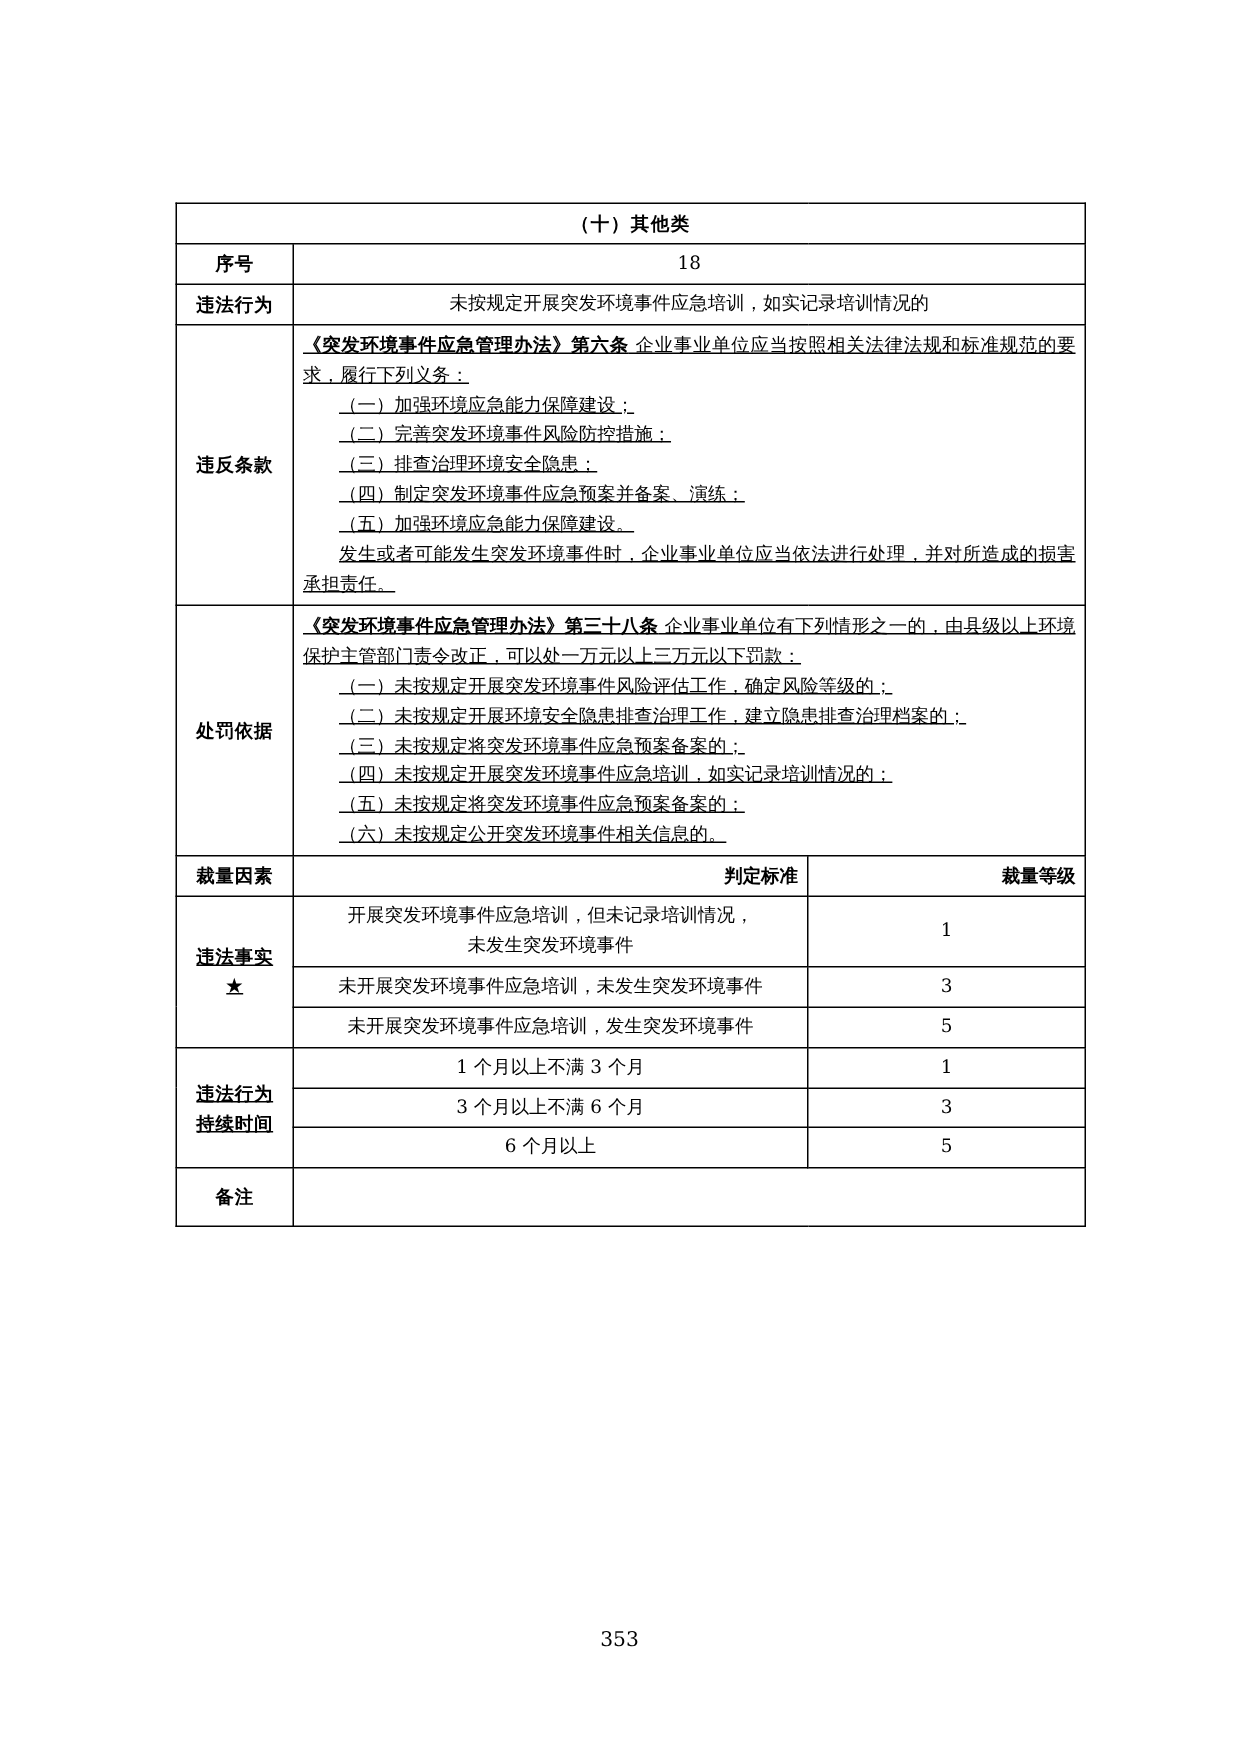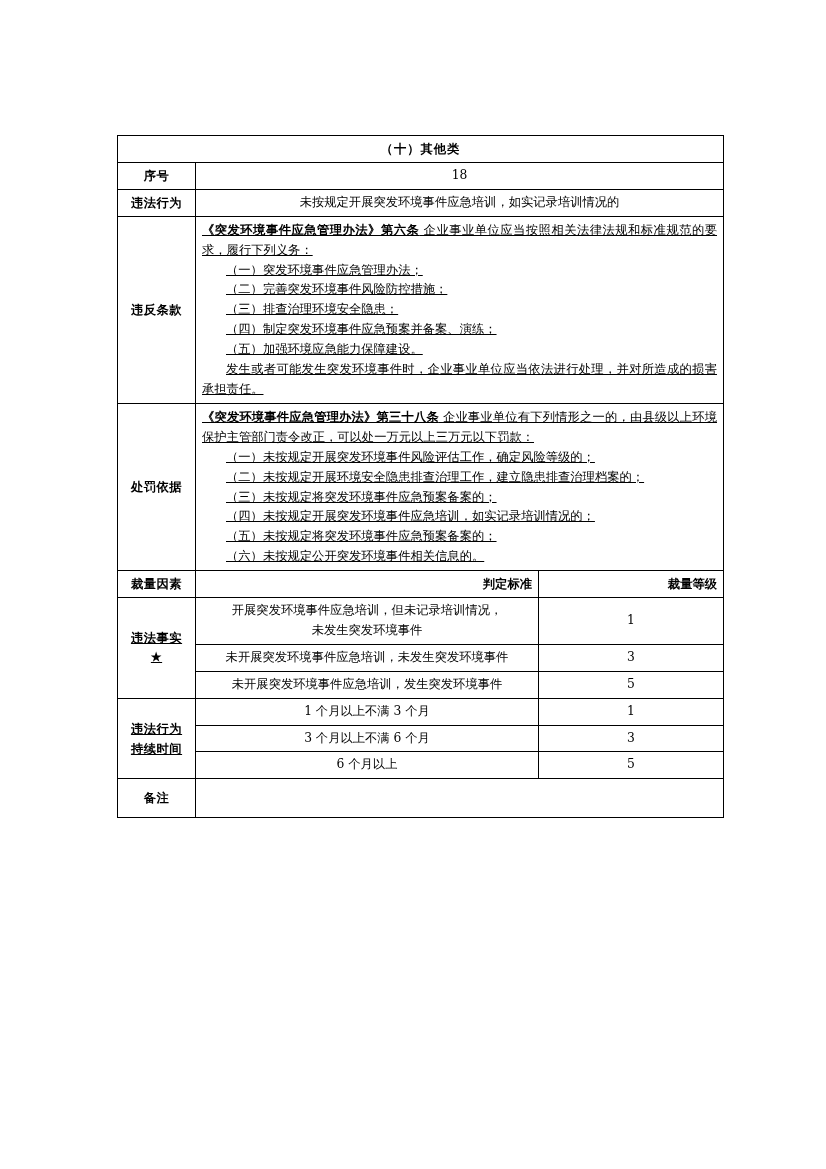--- a/index.html
+++ b/index.html
@@ -136,21 +136,21 @@
       </tr>
       <tr>
         <td class="label-cell">违法行为</td>
         <td class="act-cell" colspan="2">未按规定开展突发环境事件应急培训，如实记录培训情况的</td>
       </tr>
       <tr>
         <td class="label-cell">违反条款</td>
         <td class="block-cell" colspan="2">
           <div id="violated-paras">
               <div class="para indent-first"><span class="para-head">《突发环境事件应急管理办法》第六条</span> 企业事业单位应当按照相关法律法规和标准规范的要求，履行下列义务：</div>
-              <div class="para indent1">（一）突发环境事件应急管理办法；</div>
+              <div class="para indent1">（一）加强环境应急能力保障建设；</div>
               <div class="para indent1">（二）完善突发环境事件风险防控措施；</div>
               <div class="para indent1">（三）排查治理环境安全隐患；</div>
               <div class="para indent1">（四）制定突发环境事件应急预案并备案、演练；</div>
               <div class="para indent1">（五）加强环境应急能力保障建设。</div>
               <div class="para indent1">发生或者可能发生突发环境事件时，企业事业单位应当依法进行处理，并对所造成的损害承担责任。</div>
             </div>
         </td>
       </tr>
       <tr>
         <td class="label-cell">处罚依据</td>
@@ -200,14 +200,15 @@
         <td class="crit-cell">6 个月以上</td>
         <td class="level-cell">5</td>
       </tr>
       <tr>
         <td class="label-cell">备注</td>
         <td class="remark-cell" colspan="2"></td>
       </tr>
     </tbody>
   </table>
 
+  <div class="page-number">353</div>
 
 </div>
 
 </body></html>

